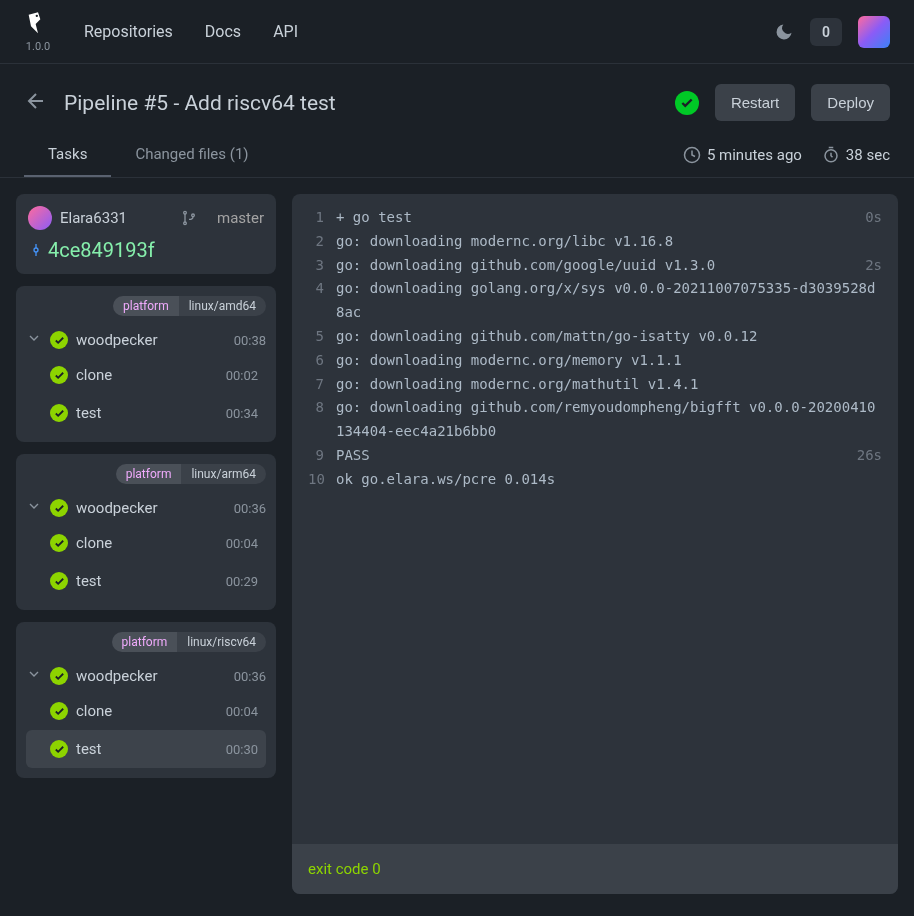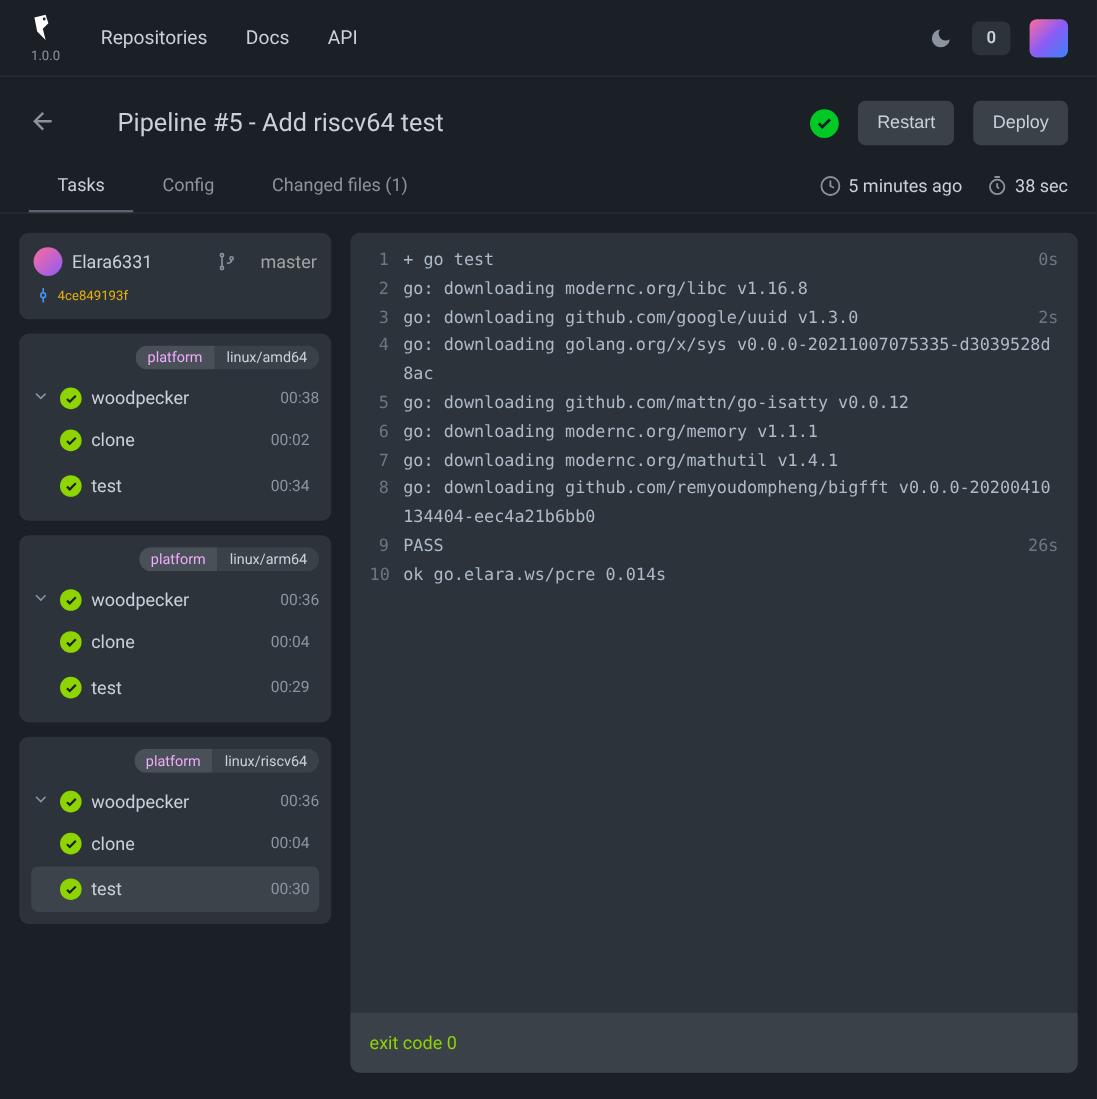--- a/index.html
+++ b/index.html
@@ -44,21 +44,21 @@
       border-radius: 6px;
       background: linear-gradient(135deg, #ff6b9d, #8b5cf6, #3b82f6);
     }
     .pipeline-header {
       display: flex;
       align-items: center;
       padding: 20px 24px 12px;
       gap: 16px;
     }
     .back-arrow { cursor: pointer; color: #8b949e; }
-    .pipeline-title { font-size: 21px; color: #c9d1d9; flex: 1; margin-left: 34px; }
+    .pipeline-title { font-size: 21px; color: #c9d1d9; flex: 1; }
     .status-check {
       width: 24px; height: 24px;
       background: #00c926;
       border-radius: 50%;
       display: flex; align-items: center; justify-content: center;
     }
     .btn {
       background: #3b4149;
       color: #c9d1d9;
       border: none;
@@ -116,21 +116,21 @@
       gap: 8px;
       margin-bottom: 8px;
     }
     .small-avatar {
       width: 24px; height: 24px;
       border-radius: 50%;
       background: linear-gradient(135deg, #ff6b9d, #8b5cf6);
     }
     .author-name { color: #c9d1d9; font-size: 15px; flex: 1; }
     .branch-wrap { display: flex; align-items: center; gap: 20px; color: #a3a3a3; font-size: 15px; }
-    .commit-link { display: flex; align-items: center; gap: 4px; color: #eab308; font-size: 11px; text-align: right; }
+    .commit-link { display: flex; align-items: center; gap: 4px; color: #86efac; font-size: 20px; text-align: right; }
     .platform-group {
       background: #2d333b;
       border-radius: 8px;
       padding: 10px;
     }
     .platform-tag {
       display: flex;
       justify-content: flex-end;
       margin-bottom: 8px;
     }
@@ -253,21 +253,20 @@
     <svg width="14" height="14" viewBox="0 0 24 24" fill="none" stroke="#1b2026" stroke-width="4">
         <path d="M20 6L9 17l-5-5"></path>
       </svg>
   </span>
   <button class="btn">Restart</button>
   <button class="btn">Deploy</button>
 </div>
 
 <div class="tabs-row">
   <div class="tab active">Tasks</div>
-  <div class="tab">Config</div>
   <div class="tab">Changed files (1)</div>
   <div class="tabs-spacer"></div>
   <div class="meta-info">
     <div class="meta-item">
       <svg width="18" height="18" viewBox="0 0 24 24" fill="none" stroke="currentColor" stroke-width="2">
           <circle cx="12" cy="12" r="10"></circle>
           <path d="M12 6v6l4 2"></path>
         </svg>
       <span>5 minutes ago</span>
     </div>

